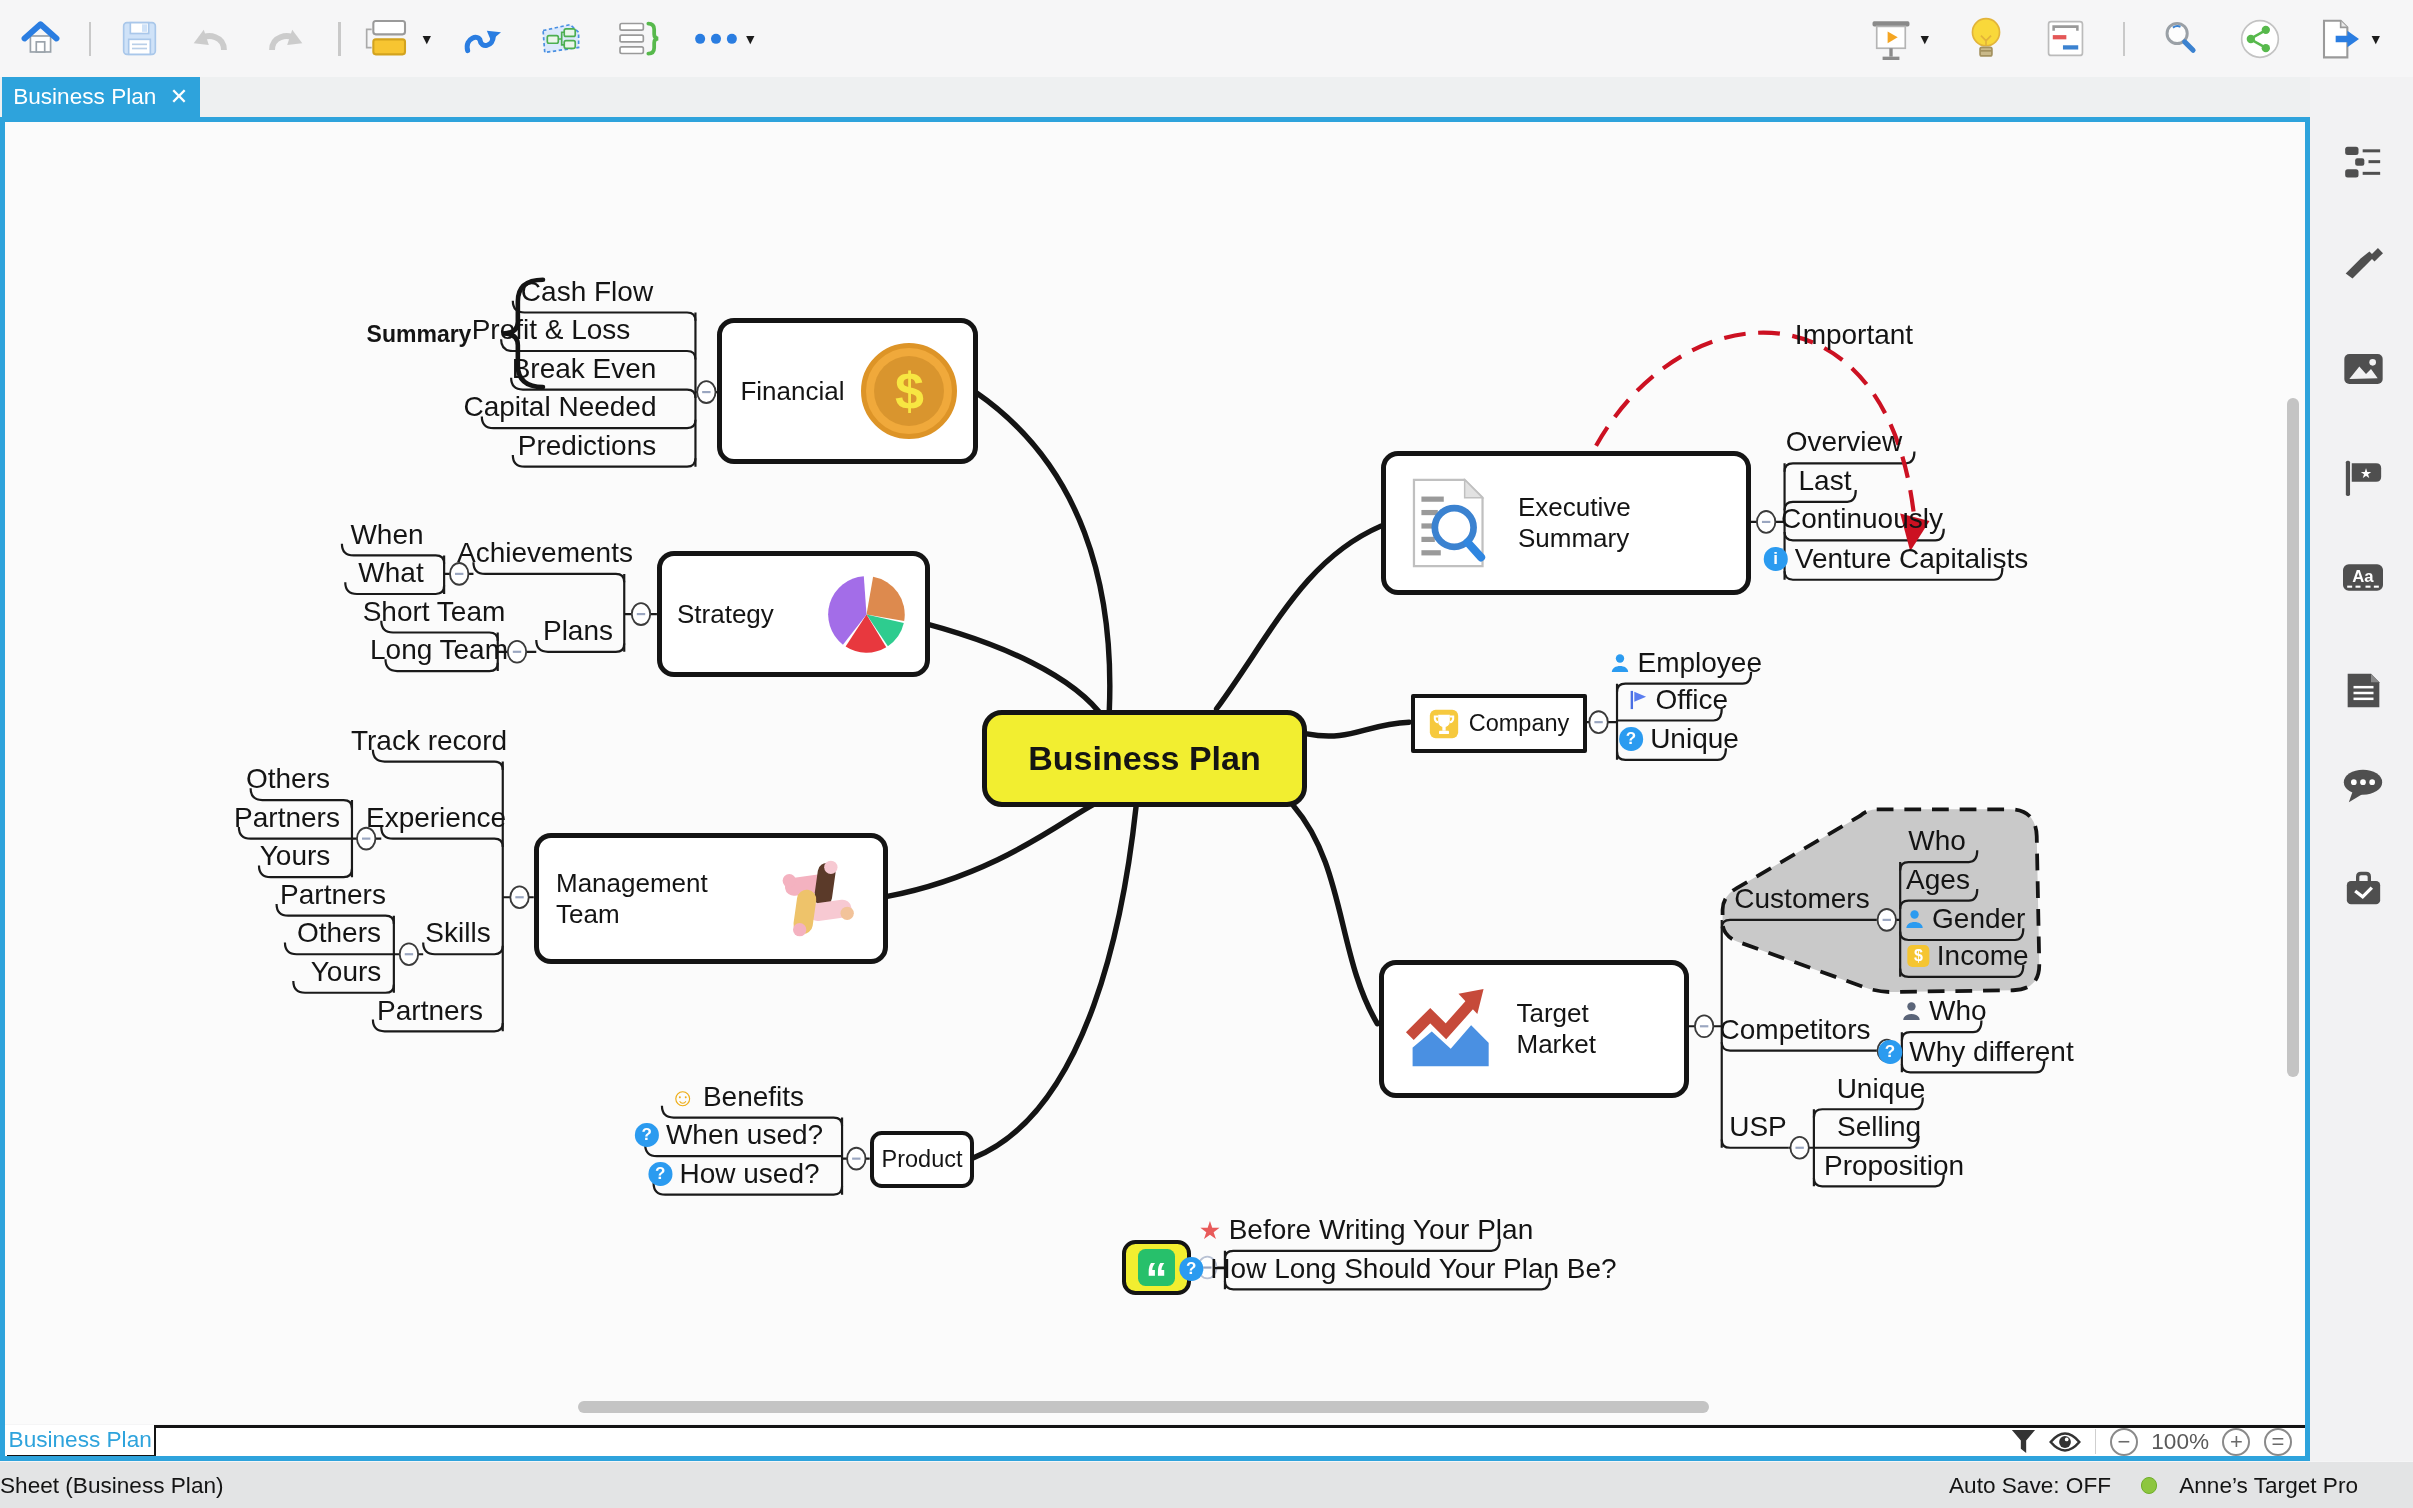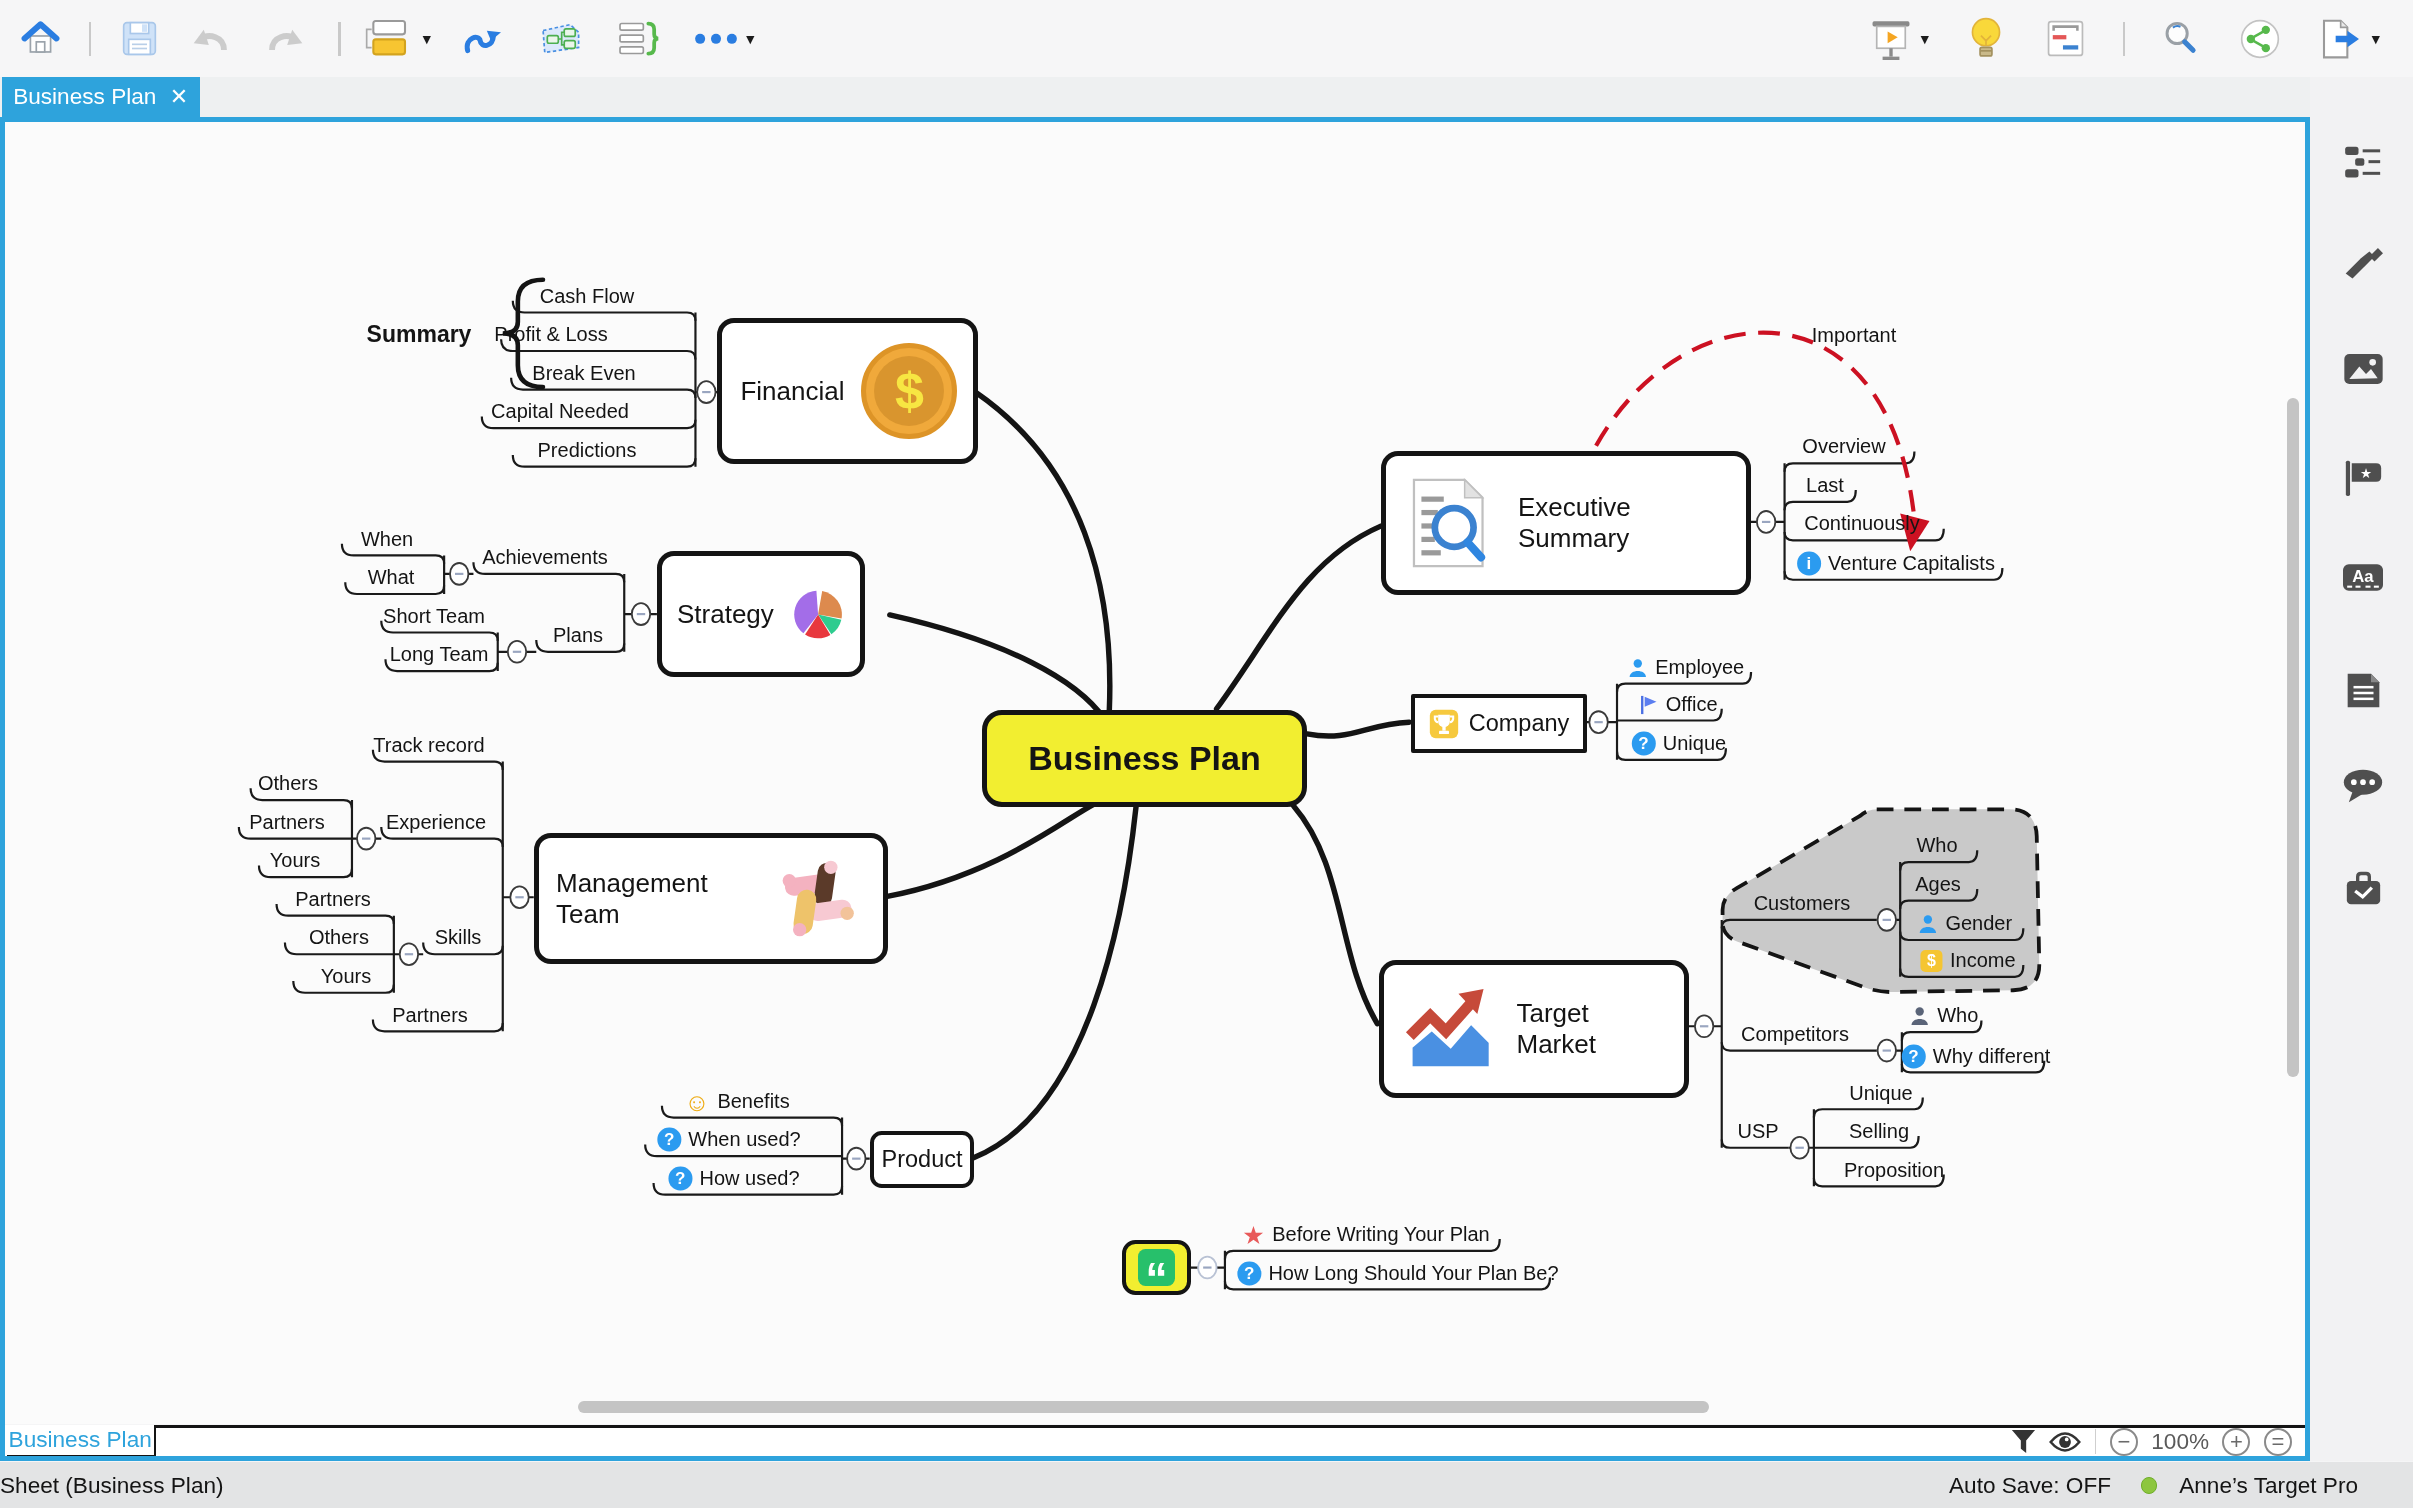--- a/index.html
+++ b/index.html
@@ -26,21 +26,21 @@
   .statusbar{left:0;top:1462px;width:2413px;height:47px;background:#e3e4e5;display:flex;align-items:center;
              font-size:22.6px;color:#141414;}
   .ctrl-circle{width:28px;height:28px;border-radius:50%;border:2.5px solid #8a8a8a;color:#6a6a6a;
                display:flex;align-items:center;justify-content:center;font-size:22px;box-sizing:border-box;cursor:pointer;}
   .vdiv-s{width:1.7px;height:25px;background:#cfcfcf;}
   
   .topic{position:absolute;background:#fff;border:5px solid #141414;border-radius:17px;
          display:flex;align-items:center;justify-content:center;gap:17px;box-sizing:border-box;
          font-size:26px;cursor:pointer;}
   .center-topic{background:#f2ee30;border-radius:20px;font-weight:bold;font-size:34px;}
-  .lbl{position:absolute;transform:translate(-50%,-100%);white-space:nowrap;font-size:20px;
+  .lbl{position:absolute;transform:translate(-50%,-100%);white-space:nowrap;font-size:28px;
        display:flex;align-items:center;gap:7.5px;cursor:pointer;}
   .lbl-mid{transform:translate(-50%,-50%);}
   .bold{font-weight:bold;}
   .qmark,.imark{width:23.5px;height:23.5px;border-radius:50%;background:#2b9bf0;color:#fff;font-weight:bold;
         font-size:17px;display:flex;align-items:center;justify-content:center;flex:none;}
   .qmark::after{content:"?";}
   .imark::after{content:"i";font-style:normal;}
   .dollar{width:22px;height:22px;border-radius:5px;background:#f5c531;color:#fff;font-weight:bold;
         font-size:16px;display:flex;align-items:center;justify-content:center;flex:none;}
   .dollar::after{content:"$";}
@@ -331,21 +331,21 @@
   <span>Business Plan</span>
 </div>
 
 <div class="topic" style="left:717px;top:318px;width:261px;height:146px;padding:0 18.4px;justify-content:space-between;">
   <span>Financial</span>
   <span class="coin">
       <span class="coin-inner"></span>
     </span>
 </div>
 
-<div class="topic" style="left:657px;top:551px;width:208px;height:126px;padding:0 15px;justify-content:space-between;">
+<div class="topic" style="left:657px;top:551px;width:273px;height:126px;padding:0 15px;justify-content:space-between;">
   <span>Strategy</span>
   <svg width="87" height="87" viewBox="0 0 100 100">
     <path d="M50 50 L57.6 6.7 A44 44 0 0 1 93.3 57.6 Z" fill="#dd8a4e"></path>
     <path d="M50 50 L92.9 59.9 A44 44 0 0 1 74.6 86.5 Z" fill="#2ecc8f"></path>
     <path d="M50 50 L72.7 87.7 A44 44 0 0 1 26.0 86.9 Z" fill="#e8383e"></path>
     <path d="M50 50 L22.9 84.7 A44 44 0 0 1 46.9 6.1 Z" fill="#a36de8"></path>
   </svg>
 </div>
 
 <div class="topic" style="left:534px;top:833px;width:354px;height:131px;padding:0 17px;justify-content:space-between;">

